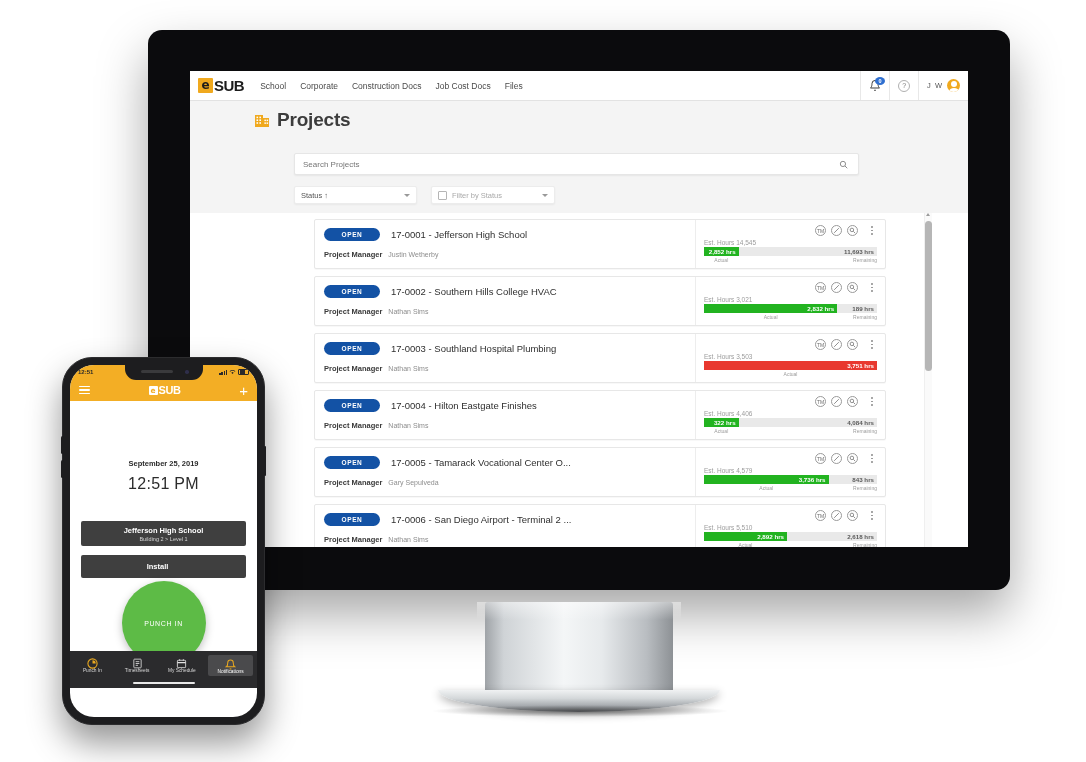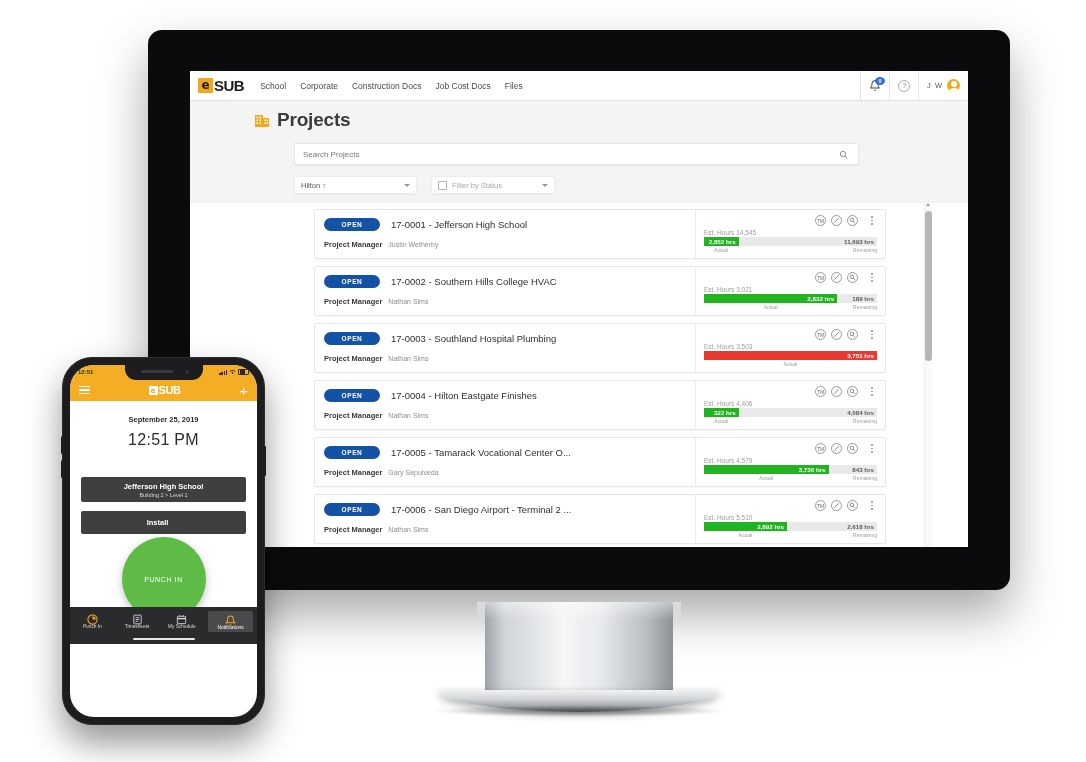--- a/index.html
+++ b/index.html
@@ -77,21 +77,21 @@
     width:13px;height:13px;border-radius:50%;background:#f0a91e;position:relative;overflow:hidden;
   }
   .avatar:before{content:"";position:absolute;left:3.5px;top:2px;width:6px;height:6px;border-radius:50%;background:#fff;}
   .avatar:after{content:"";position:absolute;left:1.5px;top:8.5px;width:10px;height:7px;border-radius:50% 50% 0 0;background:#fff;}
 
   
   .page-band{background:#f4f4f4;padding:8px 0 0 0;}
   .page-title-row{display:flex;align-items:center;padding-left:64px;}
   .bldg-icon{width:16px;height:16px;position:relative;margin-right:7px;}
   .page-title{font-size:19px;font-weight:bold;color:#3c3c3c;letter-spacing:-.2px;}
-  .search-wrap{margin:12px 0 0 104px;width:565px;height:22px;background:#fff;
+  .search-wrap{margin:22px 0 0 104px;width:565px;height:22px;background:#fff;
     border:1px solid #e6e6e6;border-radius:2px;display:flex;align-items:center;
     box-shadow:0 1px 2px rgba(0,0,0,.06);box-sizing:border-box;}
   .search-input{
     border:0;outline:0;flex:1;font-size:8px;color:#9a9a9a;padding:0 8px;
     font-family:"Liberation Sans",sans-serif;background:transparent;
   }
   .search-icon{width:18px;margin-right:6px;color:#777;display:flex;justify-content:center;}
   .filters{display:flex;gap:14px;margin:11px 0 0 104px;padding-bottom:9px;}
   .select{
     width:123px;height:18px;background:#fff;border:1px solid #ececec;border-radius:2px;
@@ -190,21 +190,21 @@
   .burger{width:11px;display:flex;flex-direction:column;gap:2px;}
   .burger i{height:1.6px;background:#fff;display:block;border-radius:1px;}
   .ph-logo{display:flex;align-items:center;}
   .ph-logo .e{
     width:9px;height:9px;background:#fff;color:#f3ae25;font-size:7.5px;font-weight:bold;
     text-align:center;line-height:9px;border-radius:1px;font-family:"DejaVu Sans",sans-serif;
   }
   .ph-logo .s{color:#fff;font-weight:bold;font-size:11px;letter-spacing:-.4px;margin-left:1px;}
   .plus{color:#fff;font-size:15px;line-height:15px;font-weight:300;}
   .ph-body{background:#fff;height:243px;position:relative;}
-  .ph-date{text-align:center;font-size:7.5px;font-weight:bold;color:#2c2c2c;padding-top:14px;}
+  .ph-date{text-align:center;font-size:7.5px;font-weight:bold;color:#2c2c2c;padding-top:14px;margin-top:44px;}
   .ph-time{text-align:center;font-size:16px;color:#2c2c2c;padding-top:7px;letter-spacing:.3px;}
   .ph-select{
     margin:28px 11px 0 11px;background:#3f3f3f;border-radius:2px;
     text-align:center;color:#fff;padding:5px 0 4px 0;
   }
   .ph-select .t1{font-size:7.5px;font-weight:bold;}
   .ph-select .t2{font-size:5.5px;color:#d6d6d6;margin-top:1px;}
   .ph-select.second{margin-top:9px;padding:7px 12px 7px 0;}
   .punch{
     position:absolute;left:50%;transform:translateX(-50%);top:136px;
@@ -295,21 +295,21 @@
           <span class="search-icon">
             <svg width="9" height="9" viewBox="0 0 24 24" fill="none" stroke="#8a8a8a" stroke-width="2.6">
               <circle cx="10.5" cy="10.5" r="7"></circle>
                 <line x1="16" y1="16" x2="22" y2="22"></line>
             </svg>
           </span>
         </div>
 
         <div class="filters">
           <div class="select">
-            <span>Hilton ↑</span>
+            <span>Status ↑</span>
             <span class="caret"></span>
           </div>
           <div class="select status">
             <span class="chk"></span>
             <span>Filter by Status</span>
             <span class="caret"></span>
           </div>
         </div>
       </div>
 

